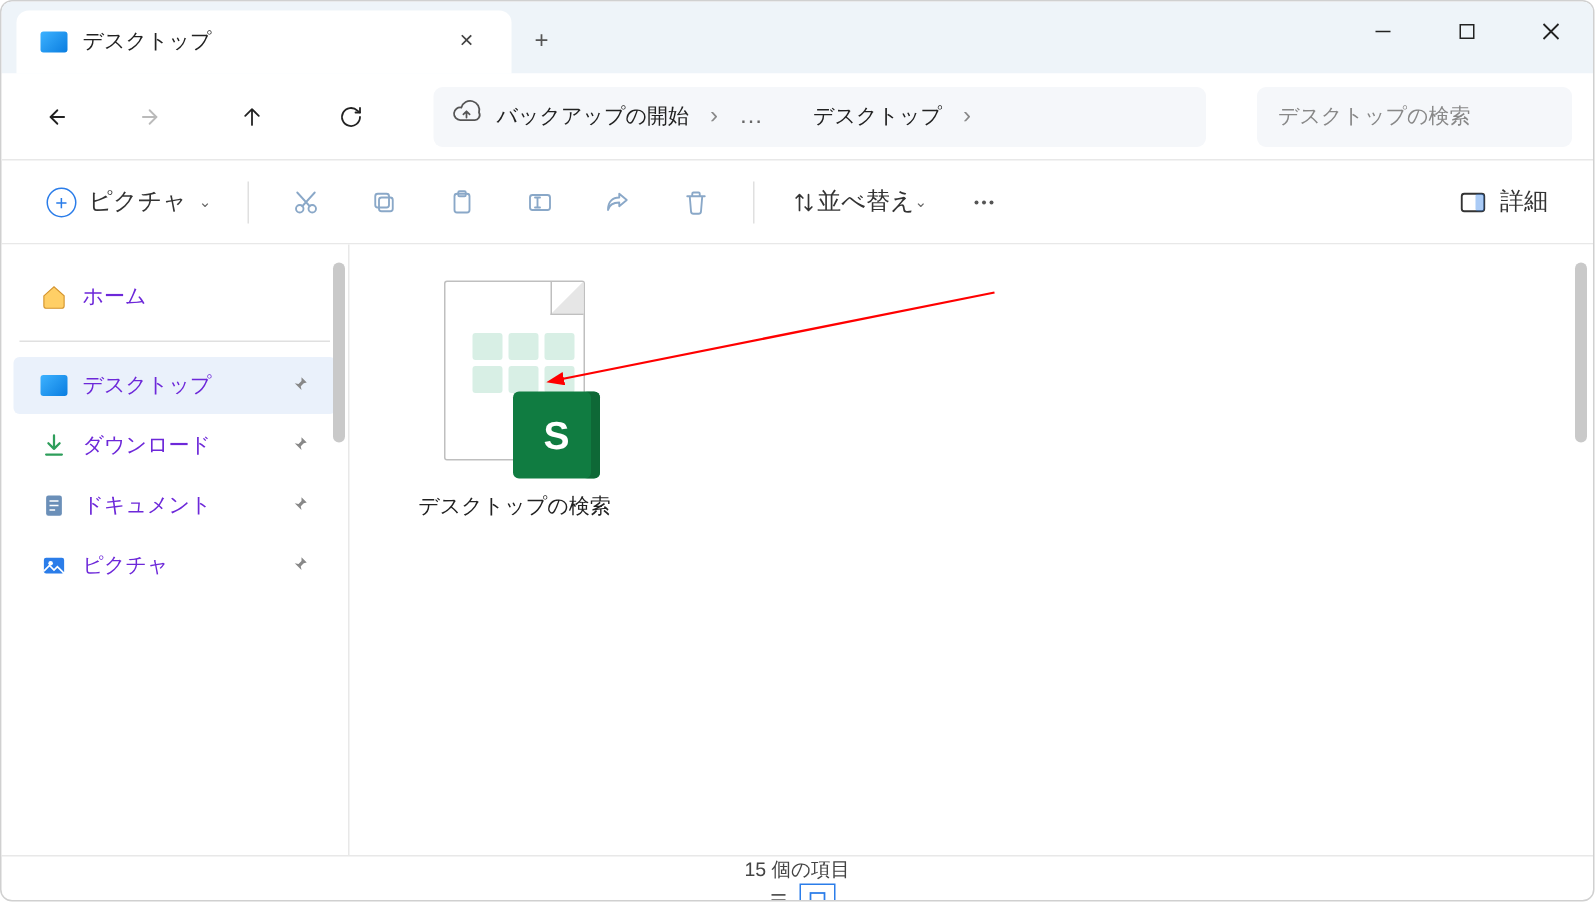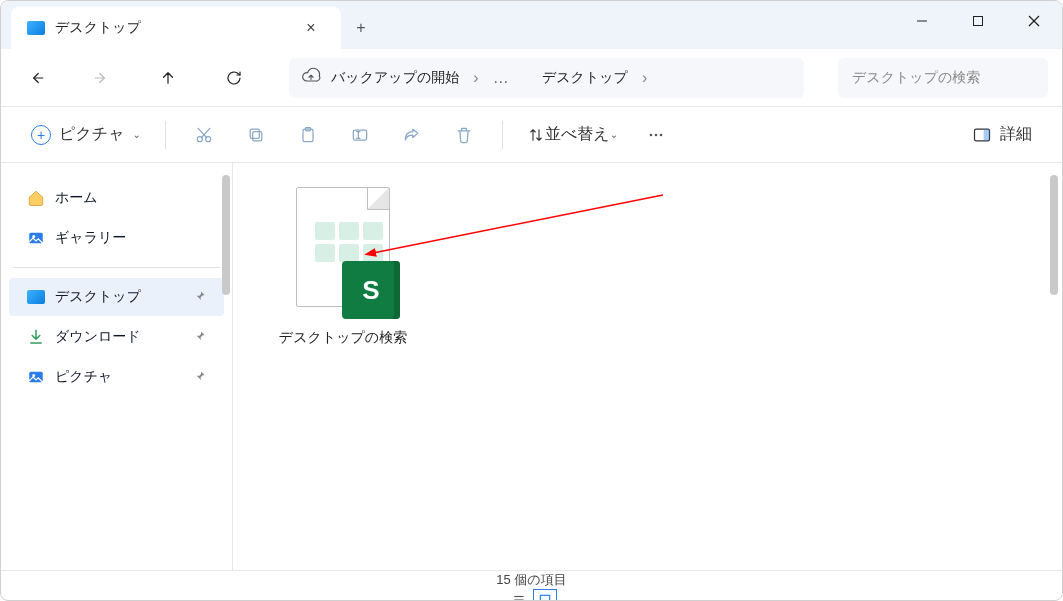--- a/index.html
+++ b/index.html
@@ -28,21 +28,21 @@
 .tool-new{display:flex;align-items:center;gap:8px;color:#333;padding:6px 10px;border-radius:6px;cursor:pointer;}
 .plus-circle{width:20px;height:20px;border:1.5px solid #2b7de9;border-radius:50%;display:flex;align-items:center;justify-content:center;color:#2b7de9;font-size:14px;line-height:1;}
 .tool-sep{width:1px;height:28px;background:#e0e0e0;margin:0 10px;}
 .tool-btn{width:48px;height:40px;display:flex;align-items:center;justify-content:center;color:#8aa8c8;border-radius:6px;cursor:pointer;}
 .tool-sort{display:flex;align-items:center;gap:0;color:#333;padding:6px 10px;cursor:pointer;border-radius:6px;}
 .tool-right{margin-left:auto;display:flex;align-items:center;gap:8px;}
 .tool-detail{display:flex;align-items:center;gap:8px;color:#333;cursor:pointer;padding:6px 10px;border-radius:6px;}
 
 .body-area{display:flex;height:calc(100% - 48px - 58px - 56px - 30px);background:#fff;}
 .sidebar{width:232px;border-right:1px solid #e8e8e8;padding-top:14px;position:relative;}
-.side-item{display:flex;align-items:center;gap:10px;padding:10px 18px;font-size:14px;color:#0f172a;cursor:pointer;border-radius:4px;margin:2px 8px;}
+.side-item{display:flex;align-items:center;gap:10px;padding:10px 18px;font-size:14px;color:#6d28d9;cursor:pointer;border-radius:4px;margin:2px 8px;}
 .side-item.selected{background:#eaf1fb;}
 .side-item .pin{margin-left:auto;color:#888;}
 .side-section-sep{height:1px;background:#e0e0e0;margin:10px 12px;}
 .side-scroll{position:absolute;right:2px;top:12px;width:8px;height:120px;background:#c9c9c9;border-radius:4px;}
 
 .content{flex:1;position:relative;padding:24px 30px;}
 .file-item{width:160px;text-align:center;cursor:pointer;}
 .file-icon-box{width:110px;height:130px;margin:0 auto 12px;position:relative;}
 .page{position:absolute;top:0;left:8px;width:94px;height:120px;background:#fff;border:1px solid #bfbfbf;border-radius:2px;}
 .page-fold{position:absolute;top:0;right:0;width:22px;height:22px;background:linear-gradient(135deg,#fff 48%,#e6e6e6 50%);border-left:1px solid #bfbfbf;border-bottom:1px solid #bfbfbf;}
@@ -209,28 +209,20 @@
 </div>
 
 <div class="body-area">
   <div class="sidebar">
     <div class="side-item">
       <svg width="18" height="18" viewBox="0 0 24 24">
           <path d="M3 11l9-8 9 8v9a2 2 0 0 1-2 2H5a2 2 0 0 1-2-2z" fill="#ffcf66" stroke="#d4932b" stroke-width="1"></path>
         </svg>
       <span>ホーム</span>
     </div>
-    <div class="side-item">
-      <svg width="18" height="18" viewBox="0 0 24 24">
-          <rect x="3" y="5" width="18" height="14" rx="2" fill="#2b7de9"></rect>
-          <circle cx="9" cy="10" r="2" fill="#fff"></circle>
-          <path d="M3 17l5-5 4 4 3-3 6 6" stroke="#fff" stroke-width="1.5" fill="none"></path>
-        </svg>
-      <span>ギャラリー</span>
-    </div>
     <div class="side-section-sep"></div>
     <div class="side-item selected">
       <div style="width:18px;height:14px;background:linear-gradient(135deg,#3db2ff,#0a7de0);border-radius:2px"></div>
       <span>デスクトップ</span>
       <span class="pin">
         <svg width="12" height="12" viewBox="0 0 24 24">
             <path d="M14 3l7 7-4 1-4 4 1 5-9-9 5 1 4-4z" fill="currentColor"></path>
           </svg>
       </span>
     </div>
@@ -240,20 +232,34 @@
         </svg>
       <span>ダウンロード</span>
       <span class="pin">
         <svg width="12" height="12" viewBox="0 0 24 24">
             <path d="M14 3l7 7-4 1-4 4 1 5-9-9 5 1 4-4z" fill="currentColor"></path>
           </svg>
       </span>
     </div>
     <div class="side-item">
       <svg width="18" height="18" viewBox="0 0 24 24">
+          <rect x="5" y="3" width="14" height="18" rx="2" fill="#6b8fb8"></rect>
+          <line x1="8" y1="8" x2="16" y2="8" stroke="#fff" stroke-width="1.5"></line>
+          <line x1="8" y1="12" x2="16" y2="12" stroke="#fff" stroke-width="1.5"></line>
+          <line x1="8" y1="16" x2="13" y2="16" stroke="#fff" stroke-width="1.5"></line>
+        </svg>
+      <span>ドキュメント</span>
+      <span class="pin">
+        <svg width="12" height="12" viewBox="0 0 24 24">
+            <path d="M14 3l7 7-4 1-4 4 1 5-9-9 5 1 4-4z" fill="currentColor"></path>
+          </svg>
+      </span>
+    </div>
+    <div class="side-item">
+      <svg width="18" height="18" viewBox="0 0 24 24">
           <rect x="3" y="5" width="18" height="14" rx="2" fill="#2b7de9"></rect>
           <circle cx="9" cy="10" r="2" fill="#fff"></circle>
           <path d="M3 17l5-5 4 4 3-3 6 6" stroke="#fff" stroke-width="1.5" fill="none"></path>
         </svg>
       <span>ピクチャ</span>
       <span class="pin">
         <svg width="12" height="12" viewBox="0 0 24 24">
             <path d="M14 3l7 7-4 1-4 4 1 5-9-9 5 1 4-4z" fill="currentColor"></path>
           </svg>
       </span>

